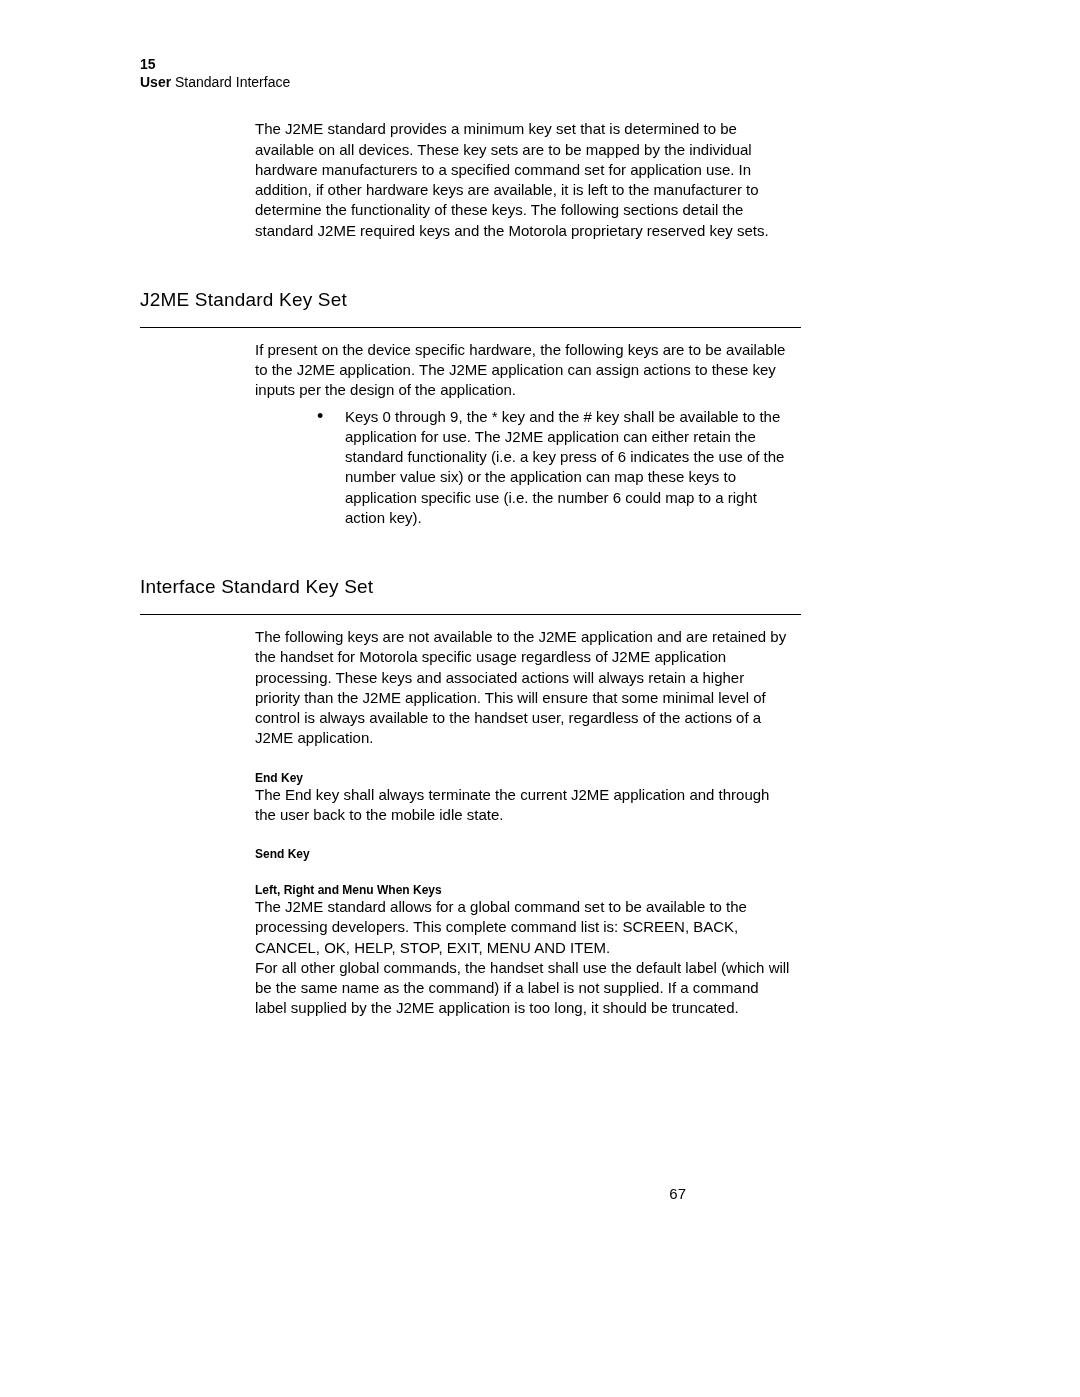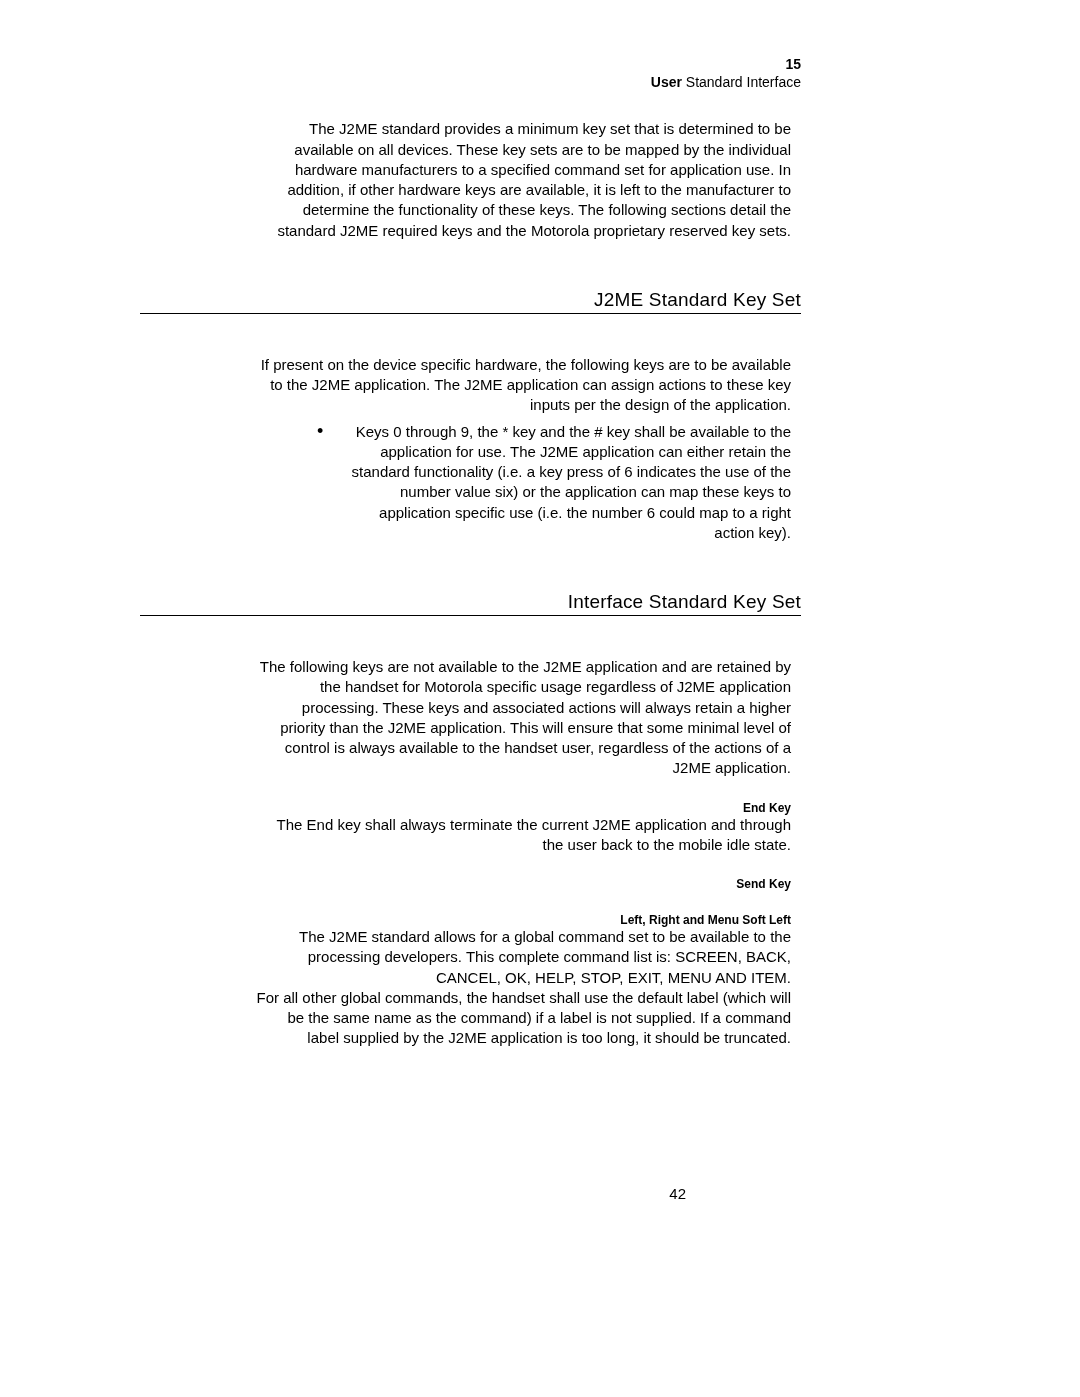--- a/index.html
+++ b/index.html
@@ -8,21 +8,20 @@
     background: #fff;
     font-family: Arial, Helvetica, sans-serif;
     color: #000;
   }
   .page {
     width: 936px;
     height: 1397px;
     position: relative;
     box-sizing: border-box;
     padding: 55px 135px 0 140px;
-    text-align: right;
   }
   .header-block {
     font-size: 14px;
     line-height: 1.3;
     margin-bottom: 28px;
   }
   .header-block .chap-num { font-weight: bold; }
   .header-block .chap-title b { font-weight: bold; }
   h1.title {
     font-size: 32px;
@@ -38,25 +37,25 @@
   p.body {
     font-size: 15px;
     line-height: 1.35;
     margin: 0;
   }
   .sp-top-intro { margin-top: 26px; }
   h2.section {
     font-size: 19px;
     font-weight: 400;
     margin: 48px 0 0 0;
-    padding-bottom: 2px;
+    padding-bottom: 16px;
     border-bottom: 1px solid #000;
     letter-spacing: 0.2px;
   }
-  .after-h2 { margin-top: 41px; }
+  .after-h2 { margin-top: 12px; }
   ul.bullets {
     list-style: none;
     margin: 6px 0 0 0;
     padding: 0 0 0 62px;
   }
   ul.bullets li {
     position: relative;
     padding-left: 28px;
     font-size: 15px;
     line-height: 1.35;
@@ -109,19 +108,19 @@
 
   <h2 class="section">Interface Standard Key Set</h2>
   <div class="body-indent after-h2">
     <p class="body">The following keys are not available to the J2ME application and are retained by the handset for Motorola specific usage regardless of J2ME application processing. These keys and associated actions will always retain a higher priority than the J2ME application. This will ensure that some minimal level of control is always available to the handset user, regardless of the actions of a J2ME application.</p>
 
     <h3 class="sub">End Key</h3>
     <p class="body after-h3">The End key shall always terminate the current J2ME application and through the user back to the mobile idle state.</p>
 
     <h3 class="sub">Send Key</h3>
 
-    <h3 class="sub">Left, Right and Menu Soft Left</h3>
+    <h3 class="sub">Left, Right and Menu When Keys</h3>
     <p class="body after-h3">The J2ME standard allows for a global command set to be available to the processing developers. This complete command list is: SCREEN, BACK, CANCEL, OK, HELP, STOP, EXIT, MENU AND ITEM.</p>
     <p class="body">For all other global commands, the handset shall use the default label (which will be the same name as the command) if a label is not supplied. If a command label supplied by the J2ME application is too long, it should be truncated.</p>
   </div>
 
-  <div class="page-number">42</div>
+  <div class="page-number">67</div>
 </div>
 
 </body></html>

